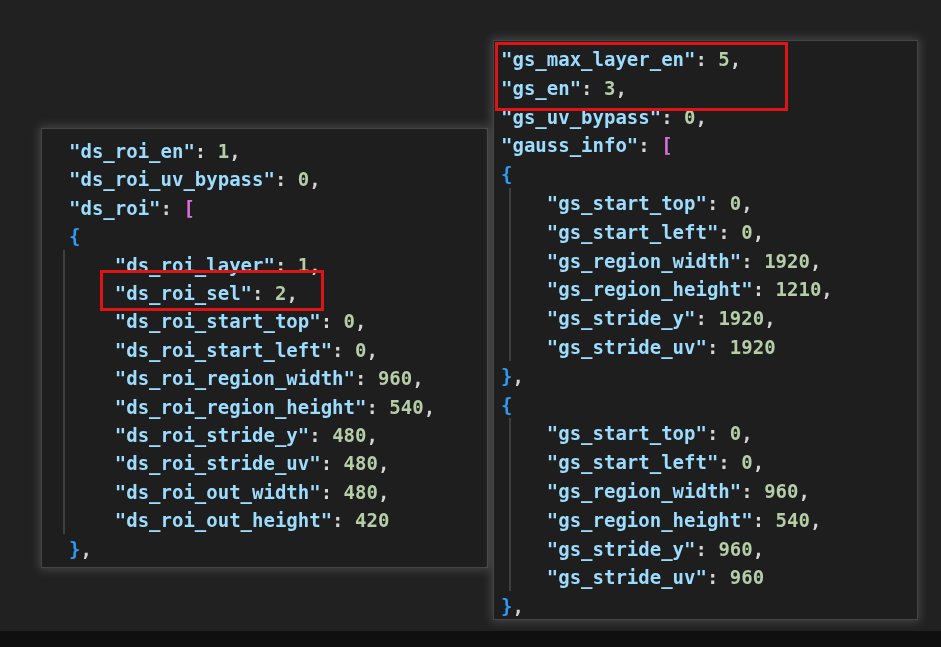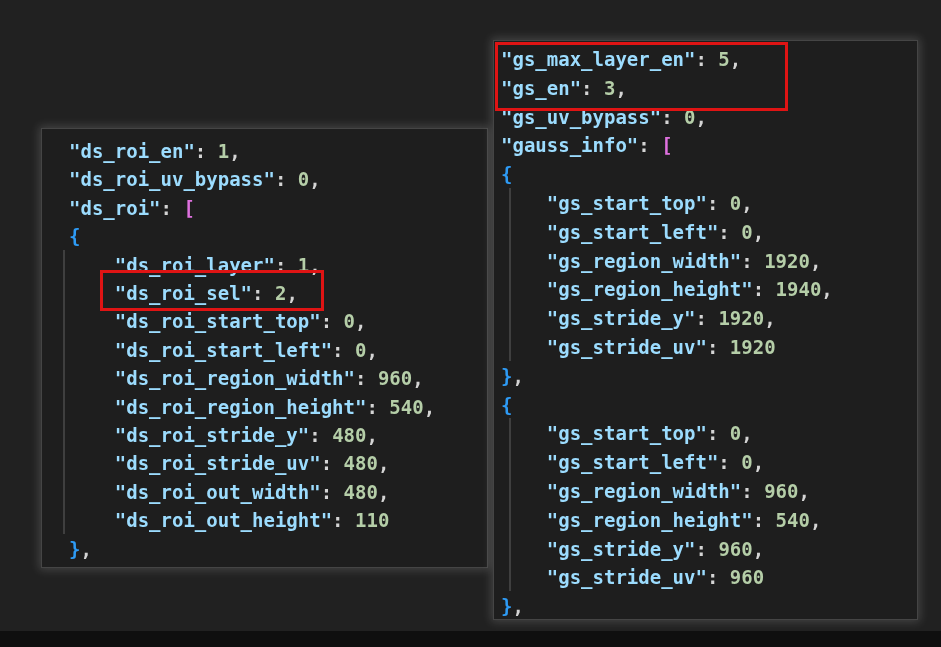--- a/index.html
+++ b/index.html
@@ -69,34 +69,34 @@
       <div class="code-line"><span class="tk-cu">{</span></div>
       <div class="code-line"><span class="tk-p">    </span><span class="tk-k">"ds_roi_layer"</span><span class="tk-p">: </span><span class="tk-n">1</span><span class="tk-p">,</span></div>
       <div class="code-line"><span class="tk-p">    </span><span class="tk-k">"ds_roi_sel"</span><span class="tk-p">: </span><span class="tk-n">2</span><span class="tk-p">,</span></div>
       <div class="code-line"><span class="tk-p">    </span><span class="tk-k">"ds_roi_start_top"</span><span class="tk-p">: </span><span class="tk-n">0</span><span class="tk-p">,</span></div>
       <div class="code-line"><span class="tk-p">    </span><span class="tk-k">"ds_roi_start_left"</span><span class="tk-p">: </span><span class="tk-n">0</span><span class="tk-p">,</span></div>
       <div class="code-line"><span class="tk-p">    </span><span class="tk-k">"ds_roi_region_width"</span><span class="tk-p">: </span><span class="tk-n">960</span><span class="tk-p">,</span></div>
       <div class="code-line"><span class="tk-p">    </span><span class="tk-k">"ds_roi_region_height"</span><span class="tk-p">: </span><span class="tk-n">540</span><span class="tk-p">,</span></div>
       <div class="code-line"><span class="tk-p">    </span><span class="tk-k">"ds_roi_stride_y"</span><span class="tk-p">: </span><span class="tk-n">480</span><span class="tk-p">,</span></div>
       <div class="code-line"><span class="tk-p">    </span><span class="tk-k">"ds_roi_stride_uv"</span><span class="tk-p">: </span><span class="tk-n">480</span><span class="tk-p">,</span></div>
       <div class="code-line"><span class="tk-p">    </span><span class="tk-k">"ds_roi_out_width"</span><span class="tk-p">: </span><span class="tk-n">480</span><span class="tk-p">,</span></div>
-      <div class="code-line"><span class="tk-p">    </span><span class="tk-k">"ds_roi_out_height"</span><span class="tk-p">: </span><span class="tk-n">110</span></div>
+      <div class="code-line"><span class="tk-p">    </span><span class="tk-k">"ds_roi_out_height"</span><span class="tk-p">: </span><span class="tk-n">420</span></div>
       <div class="code-line"><span class="tk-cu">}</span><span class="tk-p">,</span></div>
     </div>
 
   <div class="panel" id="panel-gauss">
       <div class="code-line"><span class="tk-k">"gs_max_layer_en"</span><span class="tk-p">: </span><span class="tk-n">5</span><span class="tk-p">,</span></div>
       <div class="code-line"><span class="tk-k">"gs_en"</span><span class="tk-p">: </span><span class="tk-n">3</span><span class="tk-p">,</span></div>
       <div class="code-line"><span class="tk-k">"gs_uv_bypass"</span><span class="tk-p">: </span><span class="tk-n">0</span><span class="tk-p">,</span></div>
       <div class="code-line"><span class="tk-k">"gauss_info"</span><span class="tk-p">: </span><span class="tk-sq">[</span></div>
       <div class="code-line"><span class="tk-cu">{</span></div>
       <div class="code-line"><span class="tk-p">    </span><span class="tk-k">"gs_start_top"</span><span class="tk-p">: </span><span class="tk-n">0</span><span class="tk-p">,</span></div>
       <div class="code-line"><span class="tk-p">    </span><span class="tk-k">"gs_start_left"</span><span class="tk-p">: </span><span class="tk-n">0</span><span class="tk-p">,</span></div>
       <div class="code-line"><span class="tk-p">    </span><span class="tk-k">"gs_region_width"</span><span class="tk-p">: </span><span class="tk-n">1920</span><span class="tk-p">,</span></div>
-      <div class="code-line"><span class="tk-p">    </span><span class="tk-k">"gs_region_height"</span><span class="tk-p">: </span><span class="tk-n">1940</span><span class="tk-p">,</span></div>
+      <div class="code-line"><span class="tk-p">    </span><span class="tk-k">"gs_region_height"</span><span class="tk-p">: </span><span class="tk-n">1210</span><span class="tk-p">,</span></div>
       <div class="code-line"><span class="tk-p">    </span><span class="tk-k">"gs_stride_y"</span><span class="tk-p">: </span><span class="tk-n">1920</span><span class="tk-p">,</span></div>
       <div class="code-line"><span class="tk-p">    </span><span class="tk-k">"gs_stride_uv"</span><span class="tk-p">: </span><span class="tk-n">1920</span></div>
       <div class="code-line"><span class="tk-cu">}</span><span class="tk-p">,</span></div>
       <div class="code-line"><span class="tk-cu">{</span></div>
       <div class="code-line"><span class="tk-p">    </span><span class="tk-k">"gs_start_top"</span><span class="tk-p">: </span><span class="tk-n">0</span><span class="tk-p">,</span></div>
       <div class="code-line"><span class="tk-p">    </span><span class="tk-k">"gs_start_left"</span><span class="tk-p">: </span><span class="tk-n">0</span><span class="tk-p">,</span></div>
       <div class="code-line"><span class="tk-p">    </span><span class="tk-k">"gs_region_width"</span><span class="tk-p">: </span><span class="tk-n">960</span><span class="tk-p">,</span></div>
       <div class="code-line"><span class="tk-p">    </span><span class="tk-k">"gs_region_height"</span><span class="tk-p">: </span><span class="tk-n">540</span><span class="tk-p">,</span></div>
       <div class="code-line"><span class="tk-p">    </span><span class="tk-k">"gs_stride_y"</span><span class="tk-p">: </span><span class="tk-n">960</span><span class="tk-p">,</span></div>
       <div class="code-line"><span class="tk-p">    </span><span class="tk-k">"gs_stride_uv"</span><span class="tk-p">: </span><span class="tk-n">960</span></div>

